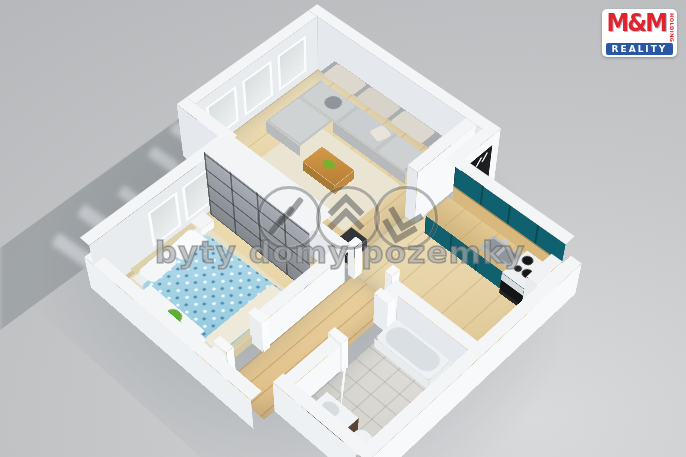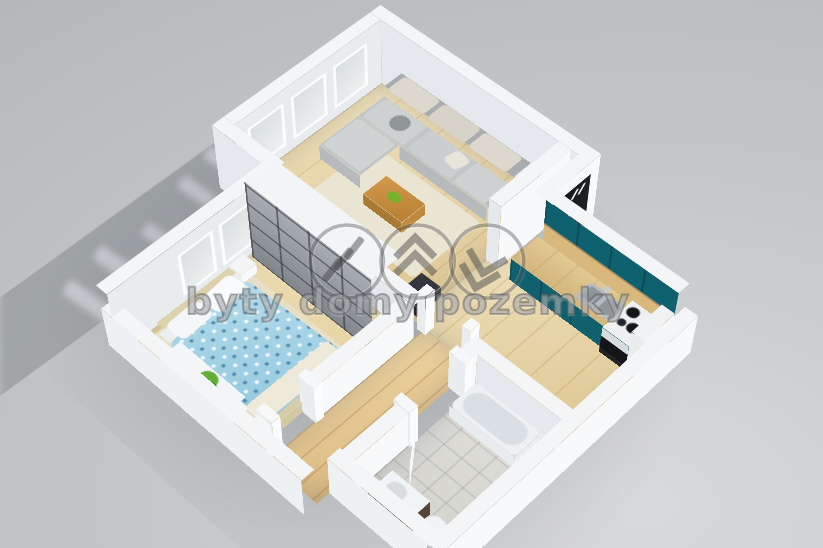--- a/index.html
+++ b/index.html
@@ -216,13 +216,20 @@
       <i class="chev" style="left:14px;top:10px;transform:rotate(-45deg)"></i>
       <i class="chev" style="left:14px;top:24px;transform:rotate(-45deg)"></i>
     </div>
     <div class="wm-circle" style="left:374px;top:186px">
       <i class="chev" style="left:16px;top:12px;transform:rotate(150deg)"></i>
       <i class="chev" style="left:10px;top:24px;transform:rotate(150deg)"></i>
     </div>
     <div class="wm-text">byty domy pozemky</div>
   </div>
 
+  <div class="logo">
+    <div class="logo-row">
+      <span class="logo-title">M&amp;M</span>
+      <span class="logo-vertical">HOLDING</span>
+    </div>
+    <div class="logo-bar">REALITY</div>
+  </div>
 </div>
 
 </body></html>

